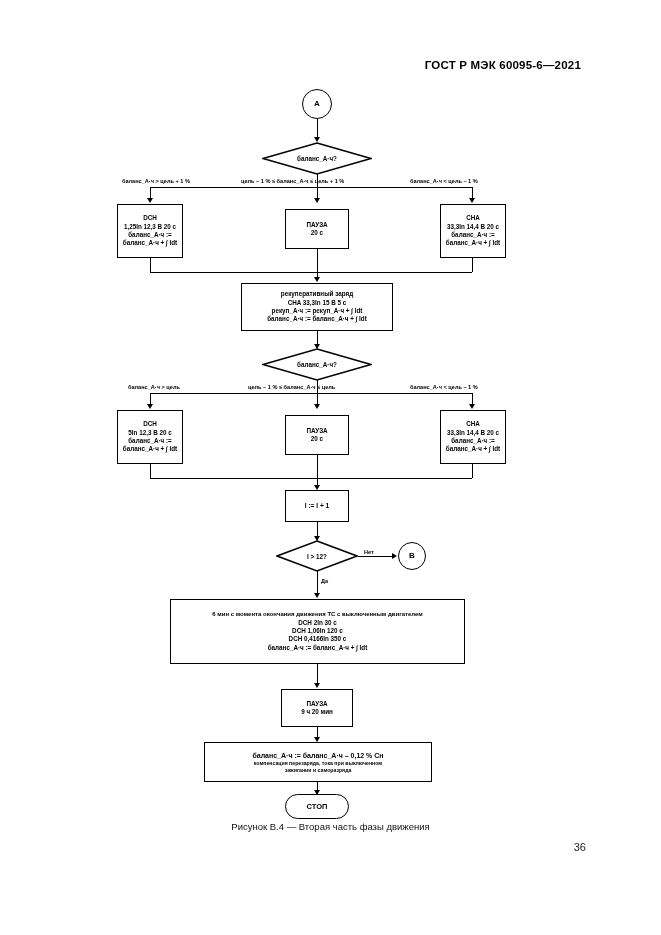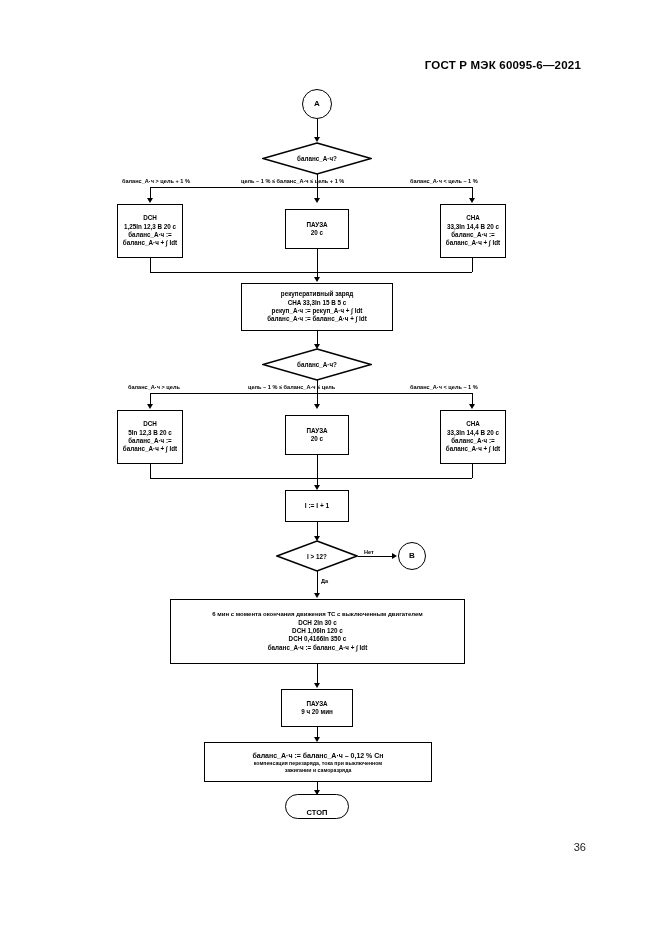--- a/index.html
+++ b/index.html
@@ -201,19 +201,20 @@
 
   <div class="node" style="left:204px;top:742px;width:228px;height:40px;">
     <span class="ln" style="font-size:7px;">баланс_А·ч := баланс_А·ч – 0,12 % Сн</span>
     <span class="ln sm">компенсация перезаряда, тока при выключенном</span>
     <span class="ln sm">зажигании и саморазряда</span>
   </div>
 
   <div class="ln-v" style="left:317px;top:782px;height:12px;"></div>
   <div class="arw" style="left:313.8px;top:790px;"></div>
 
-  <div class="node term" style="left:285px;top:794px;width:64px;height:25px;justify-content:flex-end;">
+  <div class="node term" style="left:285px;top:794px;width:64px;height:25px;">
     <span class="ln" style="font-size:7.5px;">СТОП</span>
   </div>
 
+  <div class="caption">Рисунок В.4 — Вторая часть фазы движения</div>
   <div class="pgnum">36</div>
 
 </div>
 
 </body></html>

